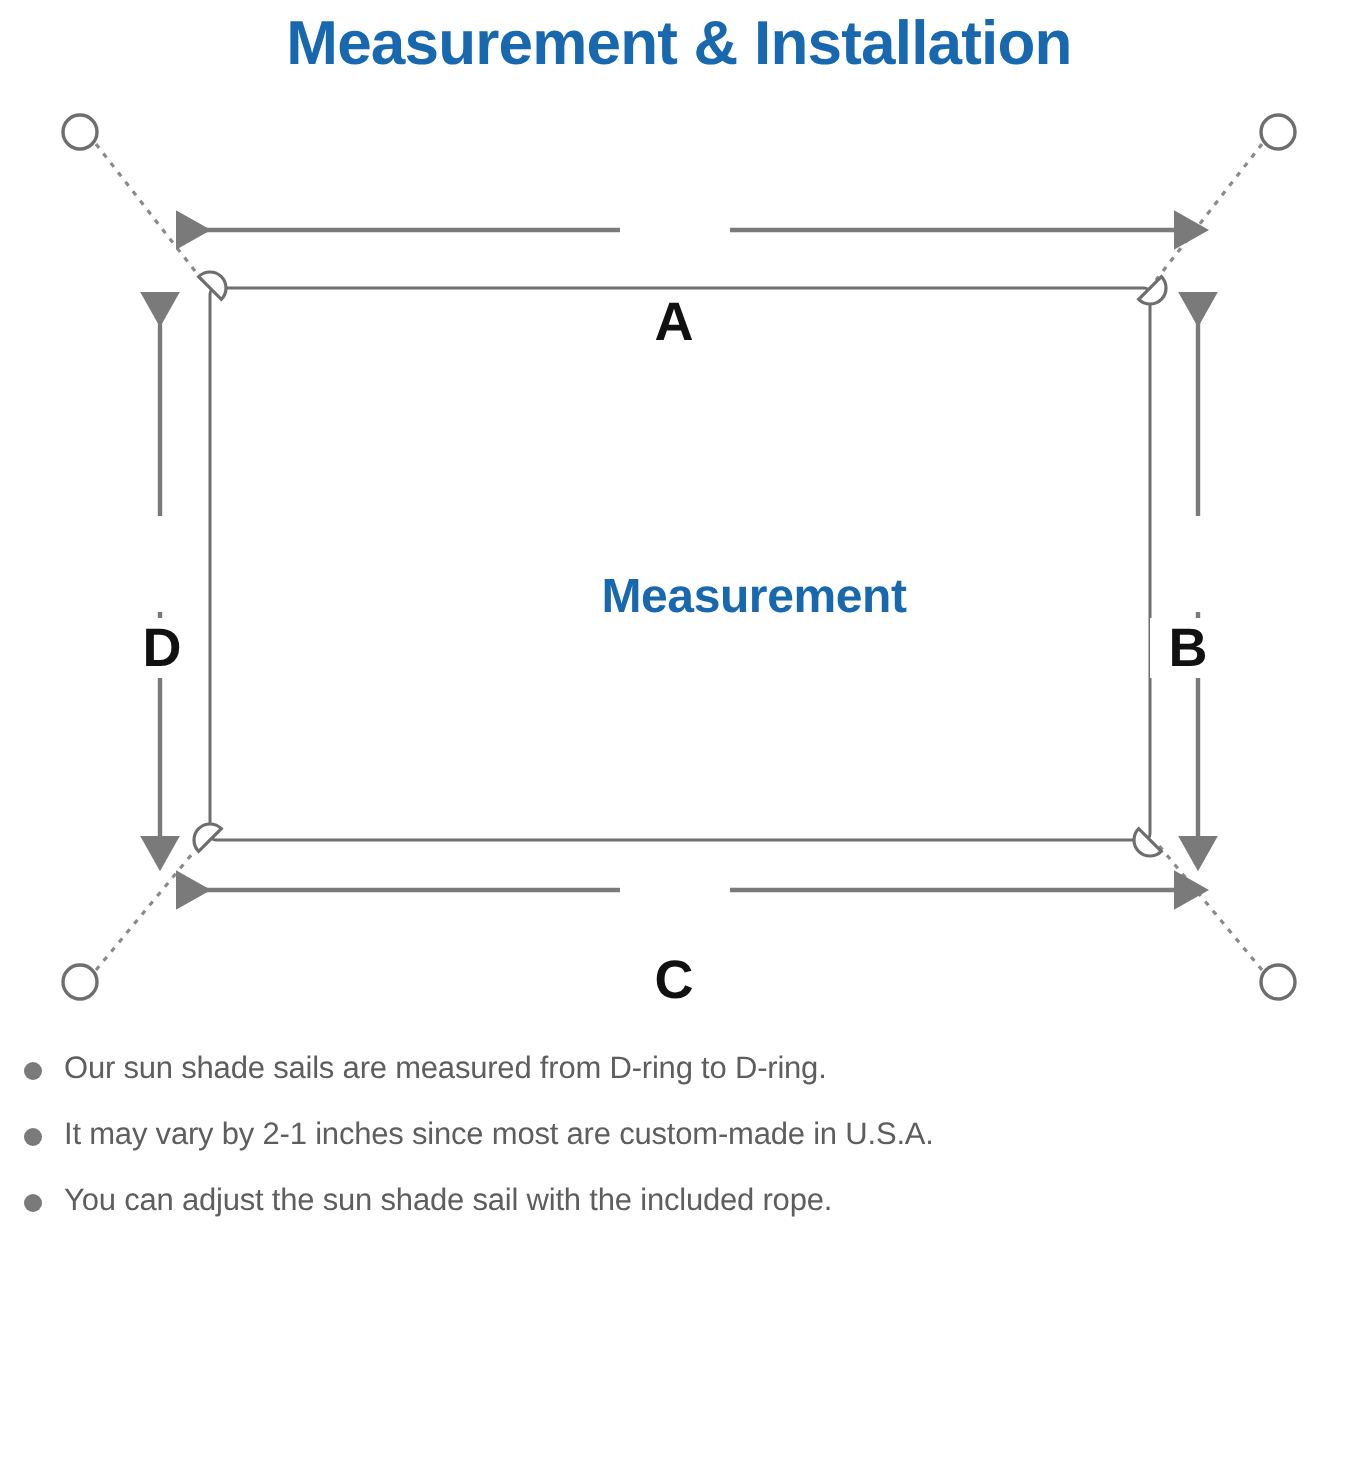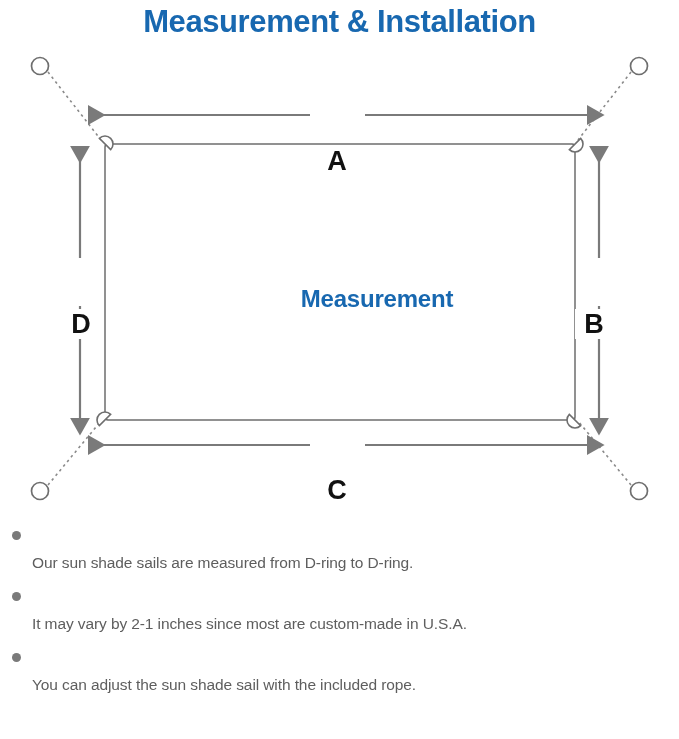--- a/index.html
+++ b/index.html
@@ -108,21 +108,20 @@
     background: #7a7a7a;
     margin-top: 7px;
     margin-right: 11px;
   }
   .note-text {
     font-size: 15.5px;
     line-height: 21px;
     color: #5e5e5e;
     letter-spacing: -0.1px;
     max-width: 640px;
-    margin-top: 28px;
   }
 </style>
 </head>
 <body>
 
 <div class="title">Measurement &amp; Installation</div>
 
 <div class="diagram">
   <svg width="679" height="470" viewBox="0 0 679 470">
 

